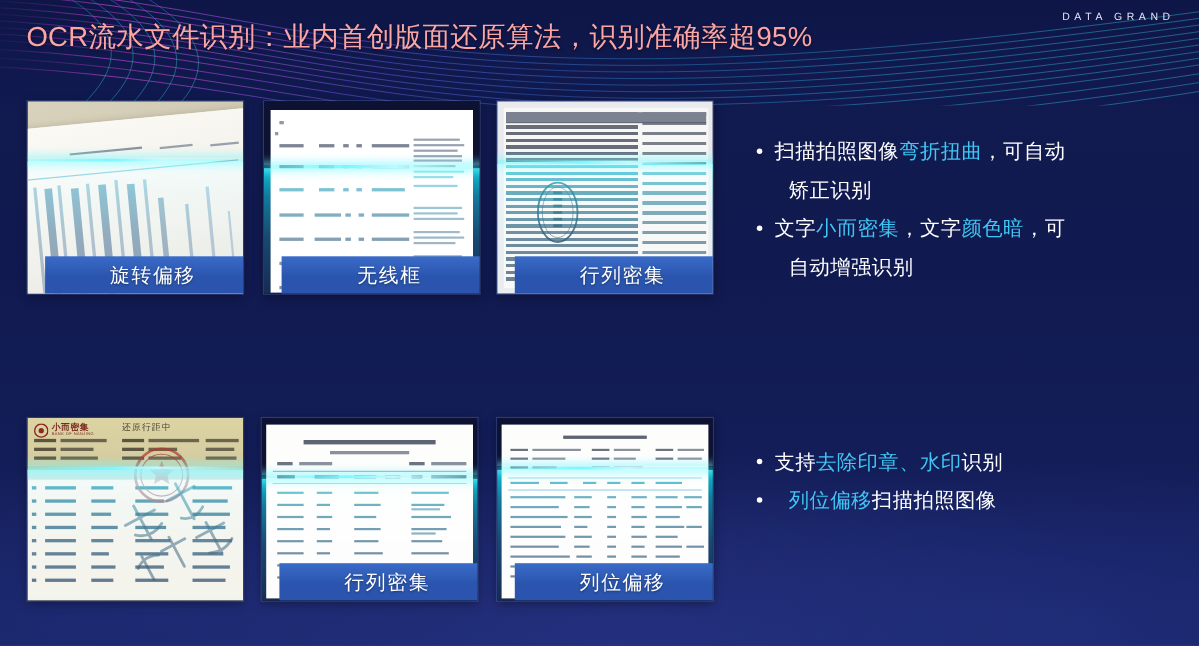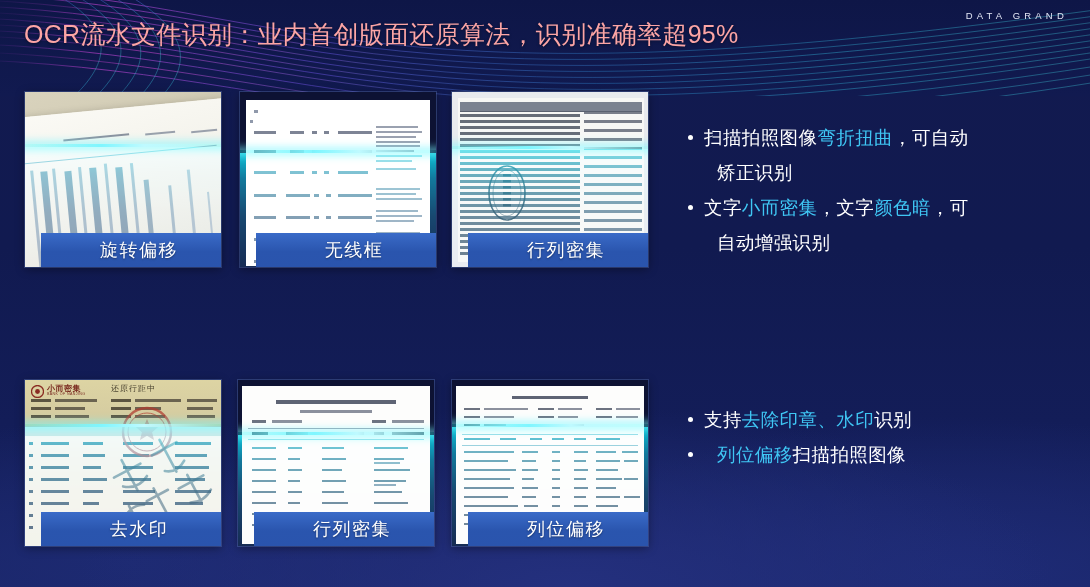--- a/index.html
+++ b/index.html
@@ -414,21 +414,20 @@
       <g fill="none" stroke="#3a4352" stroke-width="2.6" stroke-linecap="round" transform="rotate(-28 56 48)">
         <path d="M12 22 h30 M27 10 v34 M16 34 q12 10 26 2"></path>
         <path d="M56 20 h28 M70 10 v36 M60 40 q10 8 22 0"></path>
         <path d="M4 62 q10 -8 22 -2 M12 54 v24 M30 58 h24 M42 50 v30"></path>
         <path d="M64 62 h28 M78 54 v30 M68 80 q12 6 24 -2"></path>
       </g>
     </svg>
   </div>
   <div class="scanline" style="top:44px;"></div>
   <div class="scan" style="top:47px; height:119px;"></div>
-  <div class="card-label">去水印</div>
 </div>
 
 <div class="card" style="left:238px; top:380px; width:196px; height:166px;">
   <div class="doc" style="background:#0d1233;">
     <div class="page" style="left:4px; top:6px; width:188px; height:158px; background:#fdfdfc;">
       <div style="position:absolute;left:34px;top:14px;width:120px;height:4px;background:#5e6474;"></div>
       <div style="position:absolute;left:58px;top:24px;width:72px;height:2.5px;background:#8b909d;"></div>
       <div class="blk" style="left:10px; top:34px; width:14px;height:2.5px;background:#6c7280;"></div>
       <div class="blk" style="left:30px; top:34px; width:30px;height:2.5px;background:#8b909d;"></div>
       <div class="blk" style="left:130px;top:34px; width:14px;height:2.5px;background:#6c7280;"></div>

